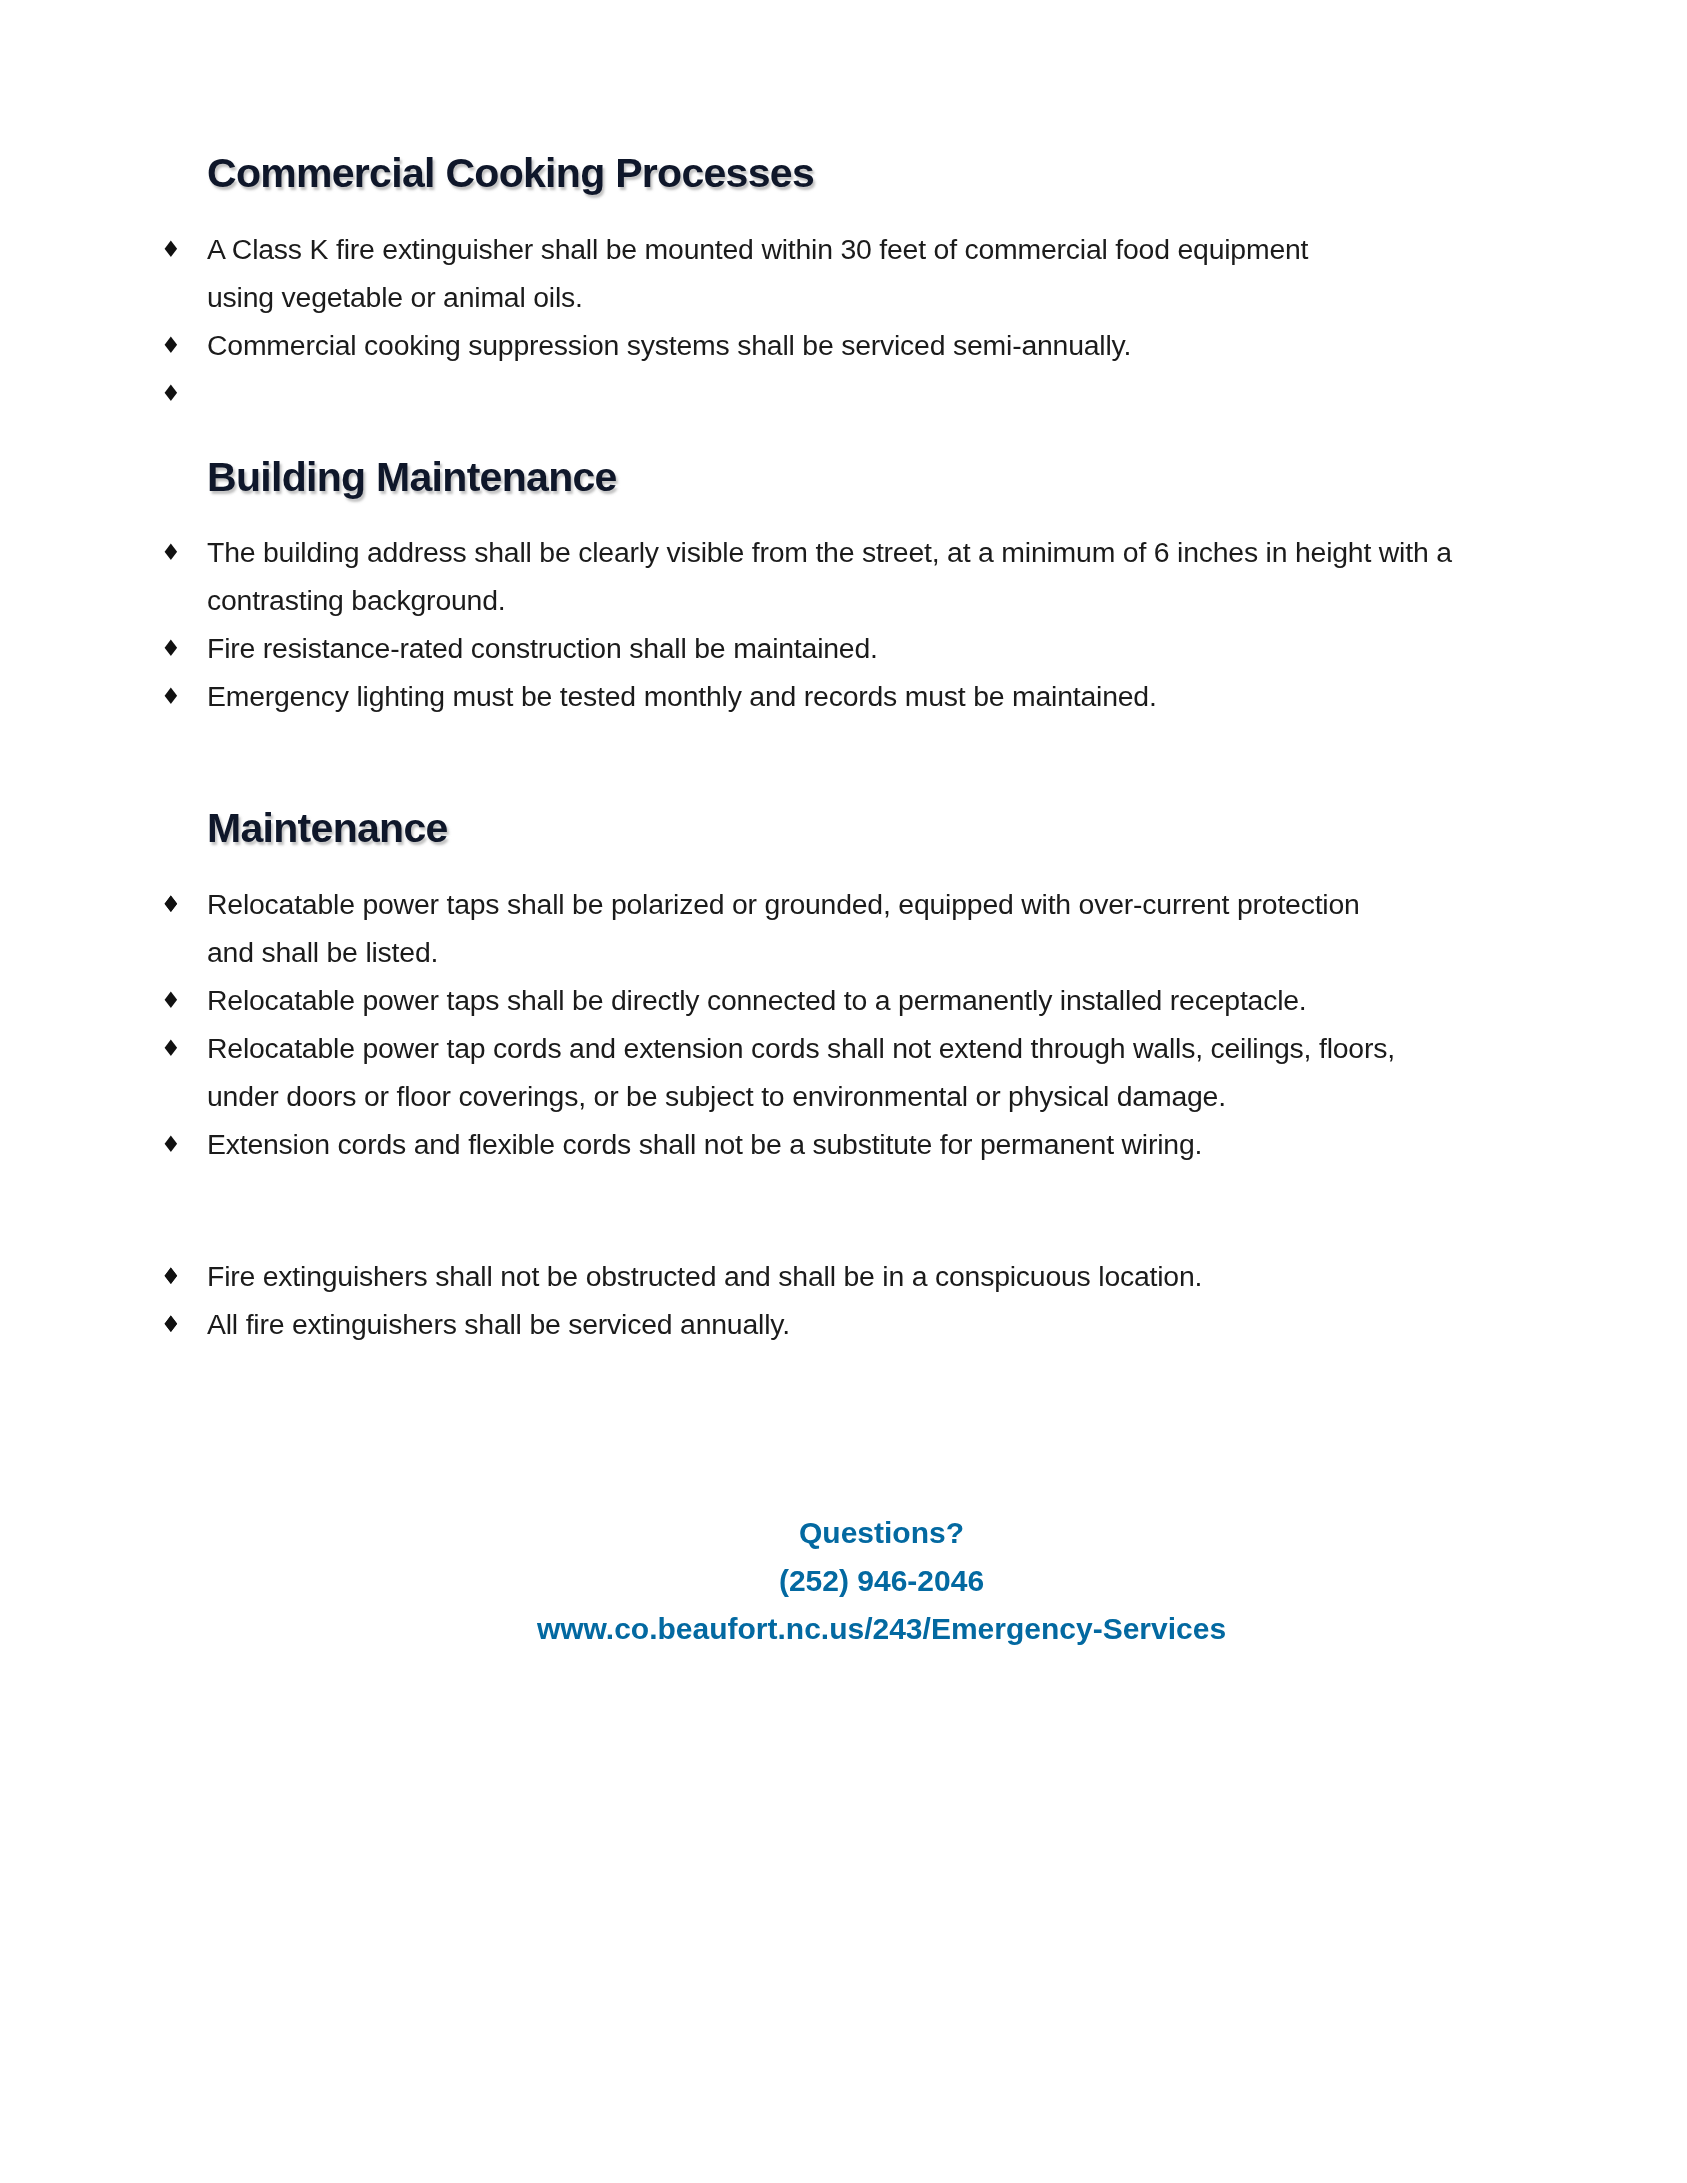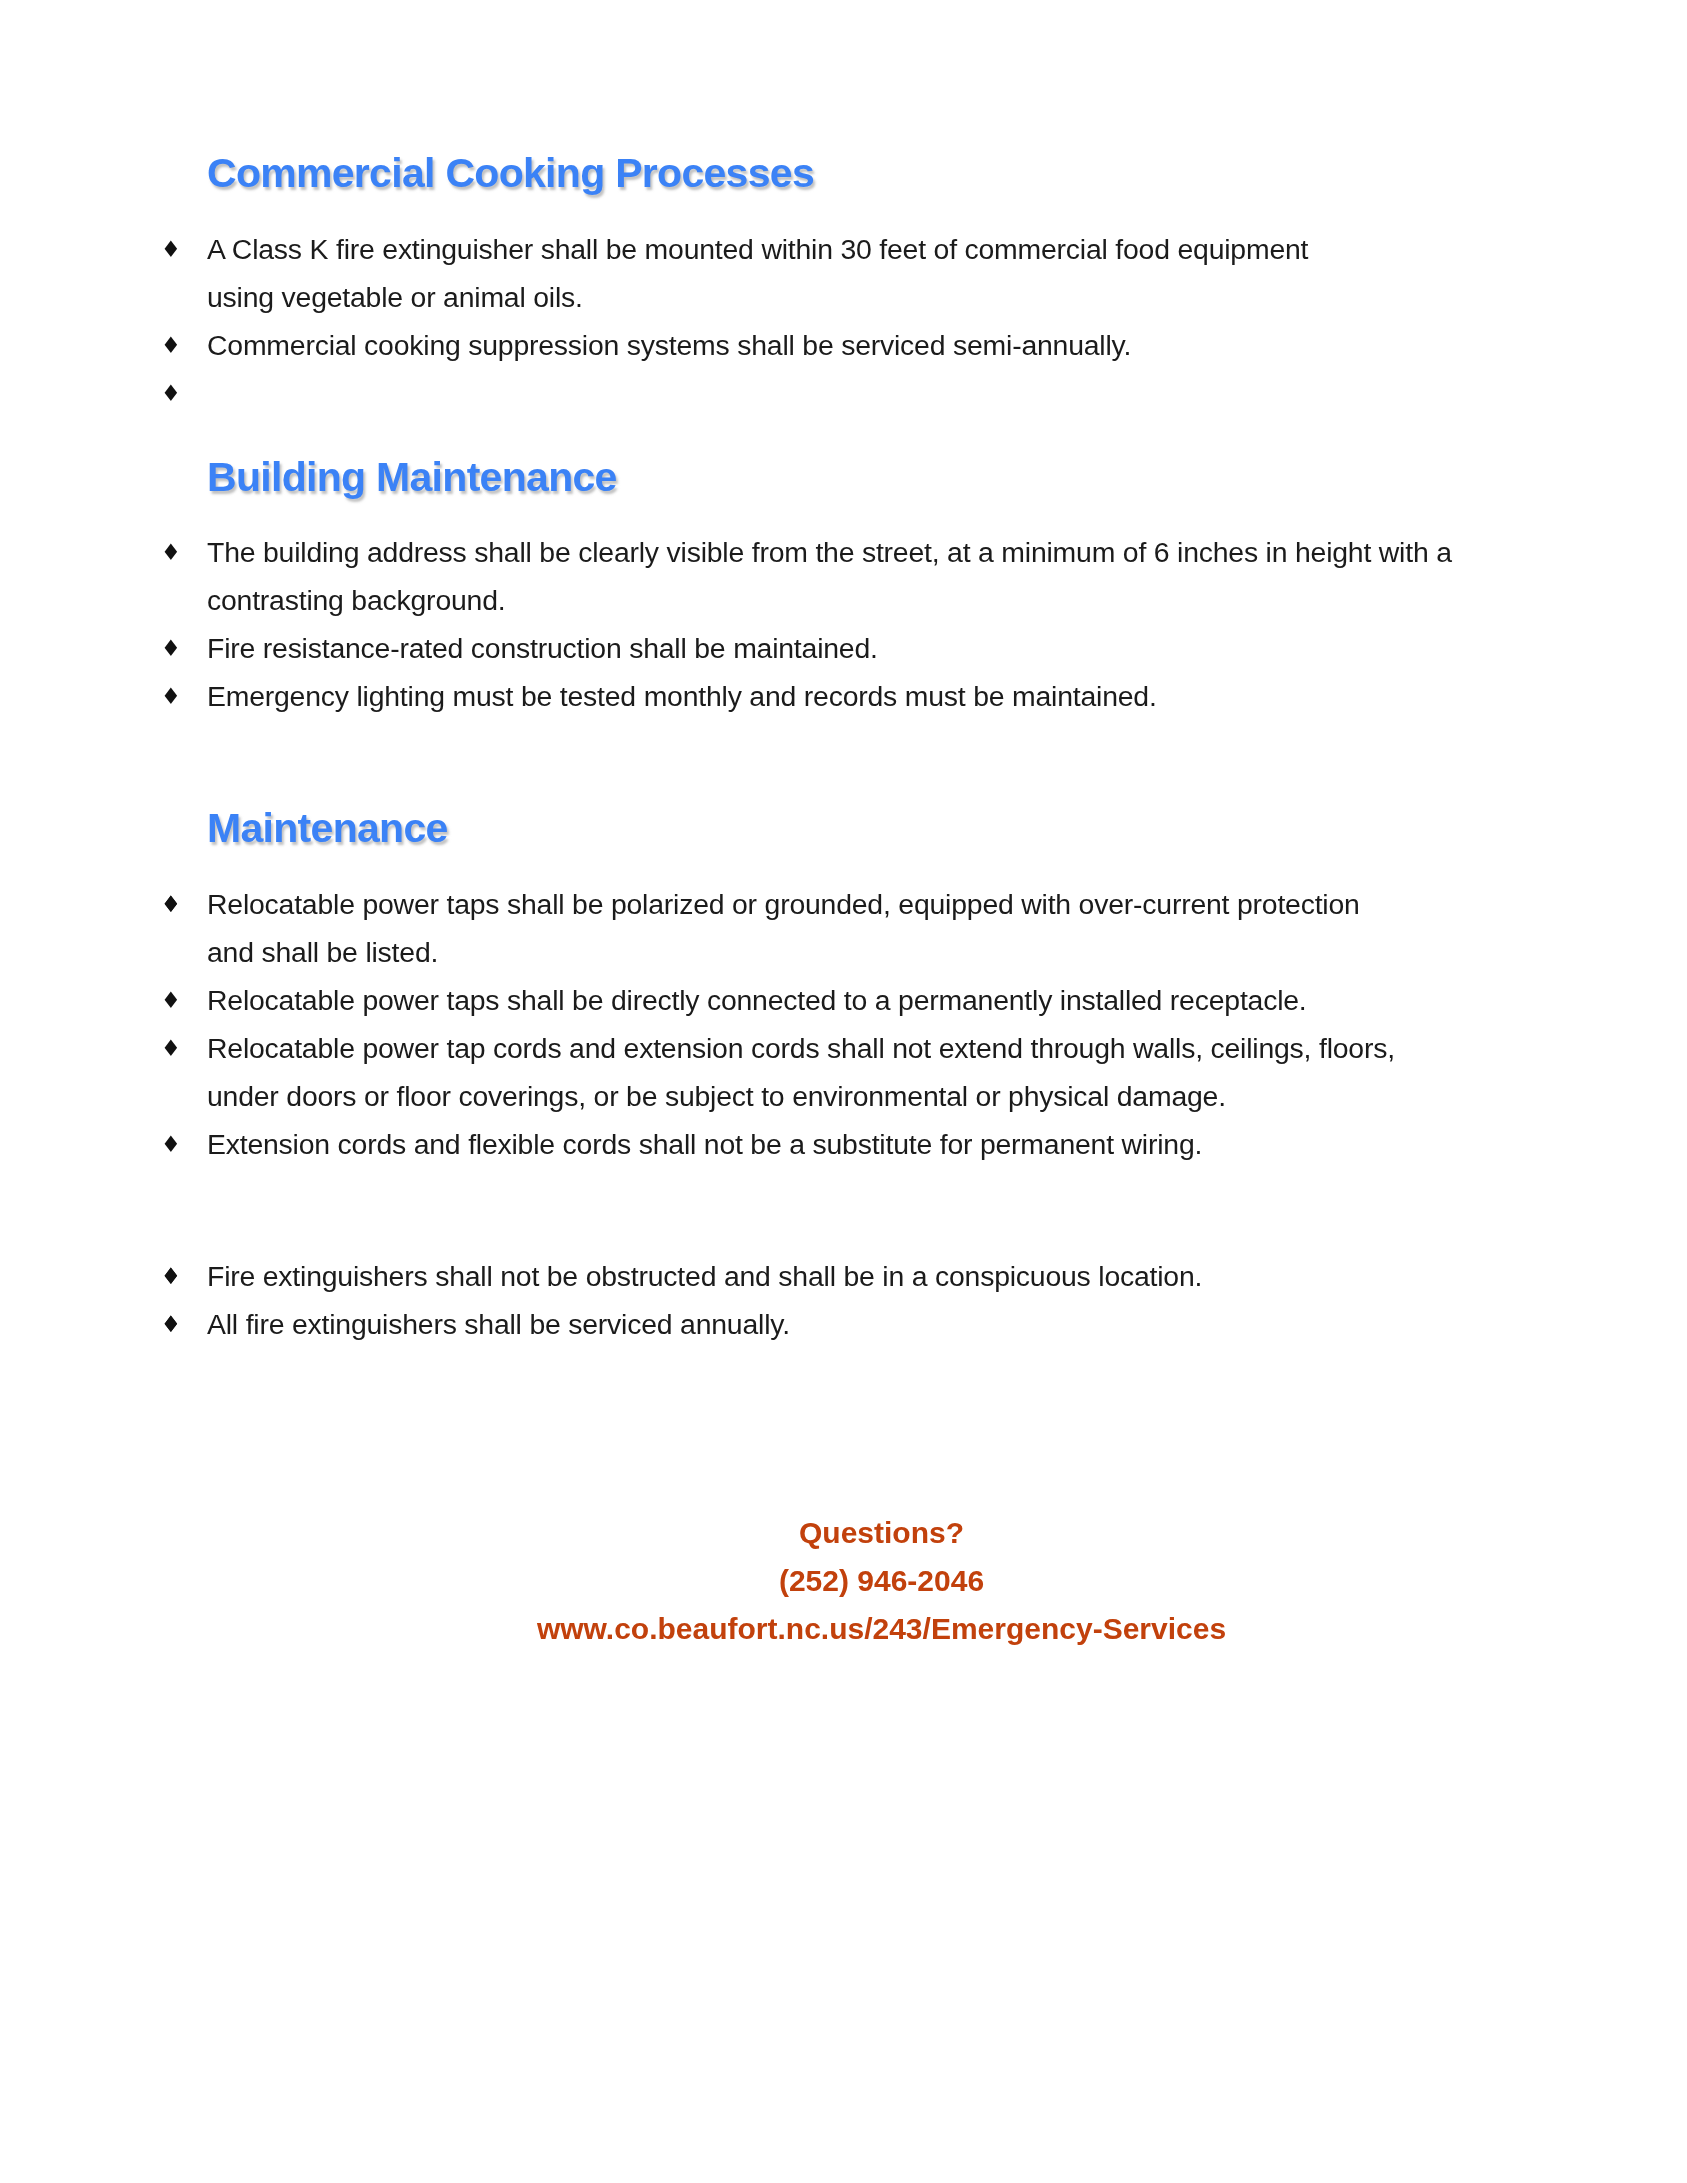--- a/index.html
+++ b/index.html
@@ -14,21 +14,21 @@
     padding: 149px 126px 0 162px;
     overflow: hidden;
   }
   .section + .section { margin-top: 84px; }
   .section-heading {
     margin: 0 0 26.5px 45px;
     font-size: 41px;
     line-height: 49px;
     font-weight: 700;
     letter-spacing: -0.7px;
-    color: #3b82f6;
+    color: #0f172a;
     text-shadow: 2px 3.3px 2.6px rgba(150,150,150,0.6);
   }
   ul.bullets { list-style: none; margin: 0; padding: 0; }
   li.bullet {
     position: relative;
     padding-left: 45px;
     font-size: 28.4px;
     line-height: 48px;
     letter-spacing: -0.2px;
   }
@@ -46,21 +46,21 @@
     vertical-align: top;
     white-space: pre;
   }
   .footer {
     margin-top: 161px;
     padding-left: 40px;
     text-align: center;
     font-weight: 700;
     font-size: 30px;
     line-height: 48px;
-    color: #c2410c;
+    color: #0369a1;
   }
 </style>
 </head>
 <body>
 
 <div class="page">
 
   <div class="section">
     <h2 class="section-heading">Commercial Cooking Processes</h2>
     <ul class="bullets">

